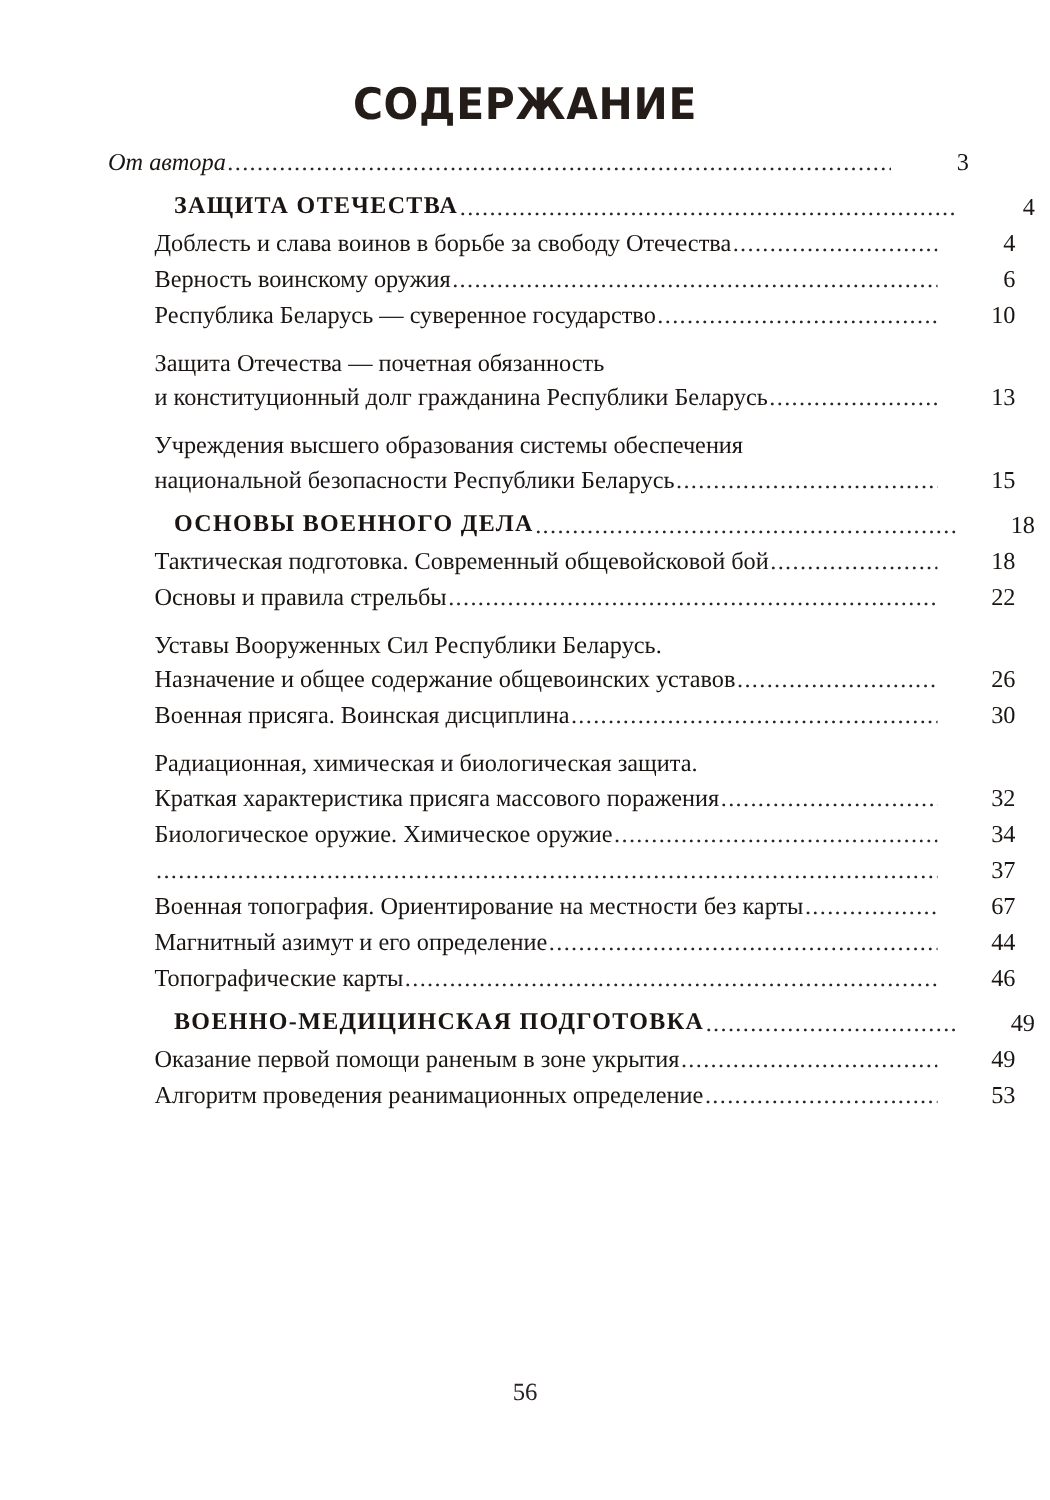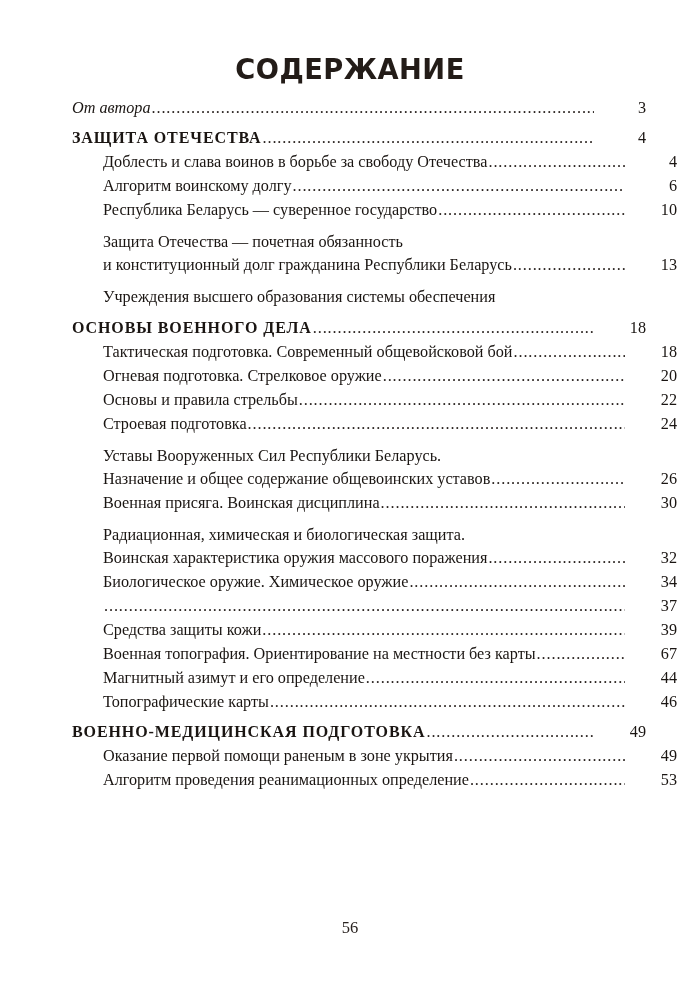--- a/index.html
+++ b/index.html
@@ -89,20 +89,21 @@
   }
 
   
   .entry.author .label {
     font-style: italic;
     font-size: 16.2px;
   }
 
   .entry.section {
     margin-top: 8px;
+    margin-left: 44px;
   }
   .entry.section .label {
     font-weight: bold;
     letter-spacing: 0.9px;
     font-size: 16px;
   }
   .entry.section .pagenum {
     font-weight: normal;
   }
 
@@ -167,21 +168,21 @@
       </div>
       <div class="entry sub">
         <div class="labelwrap">
           <span class="label">Доблесть и слава воинов в борьбе за свободу Отечества</span>
           <span class="leader"></span>
         </div>
         <span class="pagenum">4</span>
       </div>
       <div class="entry sub">
         <div class="labelwrap">
-          <span class="label">Алгоритм воинскому долгу</span>
+          <span class="label">Верность воинскому оружия</span>
           <span class="leader"></span>
         </div>
         <span class="pagenum">6</span>
       </div>
       <div class="entry sub">
         <div class="labelwrap">
           <span class="label">Республика Беларусь — суверенное государство</span>
           <span class="leader"></span>
         </div>
         <span class="pagenum">10</span>
@@ -191,55 +192,48 @@
         <div class="secondrow">
           <div class="labelwrap">
             <span class="label">и конституционный долг гражданина Республики Беларусь</span>
             <span class="leader"></span>
           </div>
           <span class="pagenum">13</span>
         </div>
       </div>
       <div class="entry multi">
         <div class="firstline">Учреждения высшего образования системы обеспечения</div>
+        <div class="secondrow">
+          <div class="labelwrap">
+            <span class="label">национальной безопасности Республики Беларусь</span>
+            <span class="leader"></span>
+          </div>
+          <span class="pagenum">15</span>
+        </div>
       </div>
       <div class="entry section">
         <div class="labelwrap">
           <span class="label">ОСНОВЫ ВОЕННОГО ДЕЛА</span>
           <span class="leader"></span>
         </div>
         <span class="pagenum">18</span>
       </div>
       <div class="entry sub">
         <div class="labelwrap">
           <span class="label">Тактическая подготовка. Современный общевойсковой бой</span>
           <span class="leader"></span>
         </div>
         <span class="pagenum">18</span>
       </div>
       <div class="entry sub">
         <div class="labelwrap">
-          <span class="label">Огневая подготовка. Стрелковое оружие</span>
-          <span class="leader"></span>
-        </div>
-        <span class="pagenum">20</span>
-      </div>
-      <div class="entry sub">
-        <div class="labelwrap">
           <span class="label">Основы и правила стрельбы</span>
           <span class="leader"></span>
         </div>
         <span class="pagenum">22</span>
-      </div>
-      <div class="entry sub">
-        <div class="labelwrap">
-          <span class="label">Строевая подготовка</span>
-          <span class="leader"></span>
-        </div>
-        <span class="pagenum">24</span>
       </div>
       <div class="entry multi">
         <div class="firstline">Уставы Вооруженных Сил Республики Беларусь.</div>
         <div class="secondrow">
           <div class="labelwrap">
             <span class="label">Назначение и общее содержание общевоинских уставов</span>
             <span class="leader"></span>
           </div>
           <span class="pagenum">26</span>
         </div>
@@ -248,48 +242,41 @@
         <div class="labelwrap">
           <span class="label">Военная присяга. Воинская дисциплина</span>
           <span class="leader"></span>
         </div>
         <span class="pagenum">30</span>
       </div>
       <div class="entry multi">
         <div class="firstline">Радиационная, химическая и биологическая защита.</div>
         <div class="secondrow">
           <div class="labelwrap">
-            <span class="label">Воинская характеристика оружия массового поражения</span>
+            <span class="label">Краткая характеристика присяга массового поражения</span>
             <span class="leader"></span>
           </div>
           <span class="pagenum">32</span>
         </div>
       </div>
       <div class="entry sub">
         <div class="labelwrap">
           <span class="label">Биологическое оружие. Химическое оружие</span>
           <span class="leader"></span>
         </div>
         <span class="pagenum">34</span>
       </div>
       <div class="entry sub">
         <div class="labelwrap">
           <span class="leader"></span>
         </div>
         <span class="pagenum">37</span>
       </div>
       <div class="entry sub">
         <div class="labelwrap">
-          <span class="label">Средства защиты кожи</span>
-          <span class="leader"></span>
-        </div>
-        <span class="pagenum">39</span>
-      </div>
-      <div class="entry sub">
-        <div class="labelwrap">
           <span class="label">Военная топография. Ориентирование на местности без карты</span>
           <span class="leader"></span>
         </div>
         <span class="pagenum">67</span>
       </div>
       <div class="entry sub">
         <div class="labelwrap">
           <span class="label">Магнитный азимут и его определение</span>
           <span class="leader"></span>
         </div>

